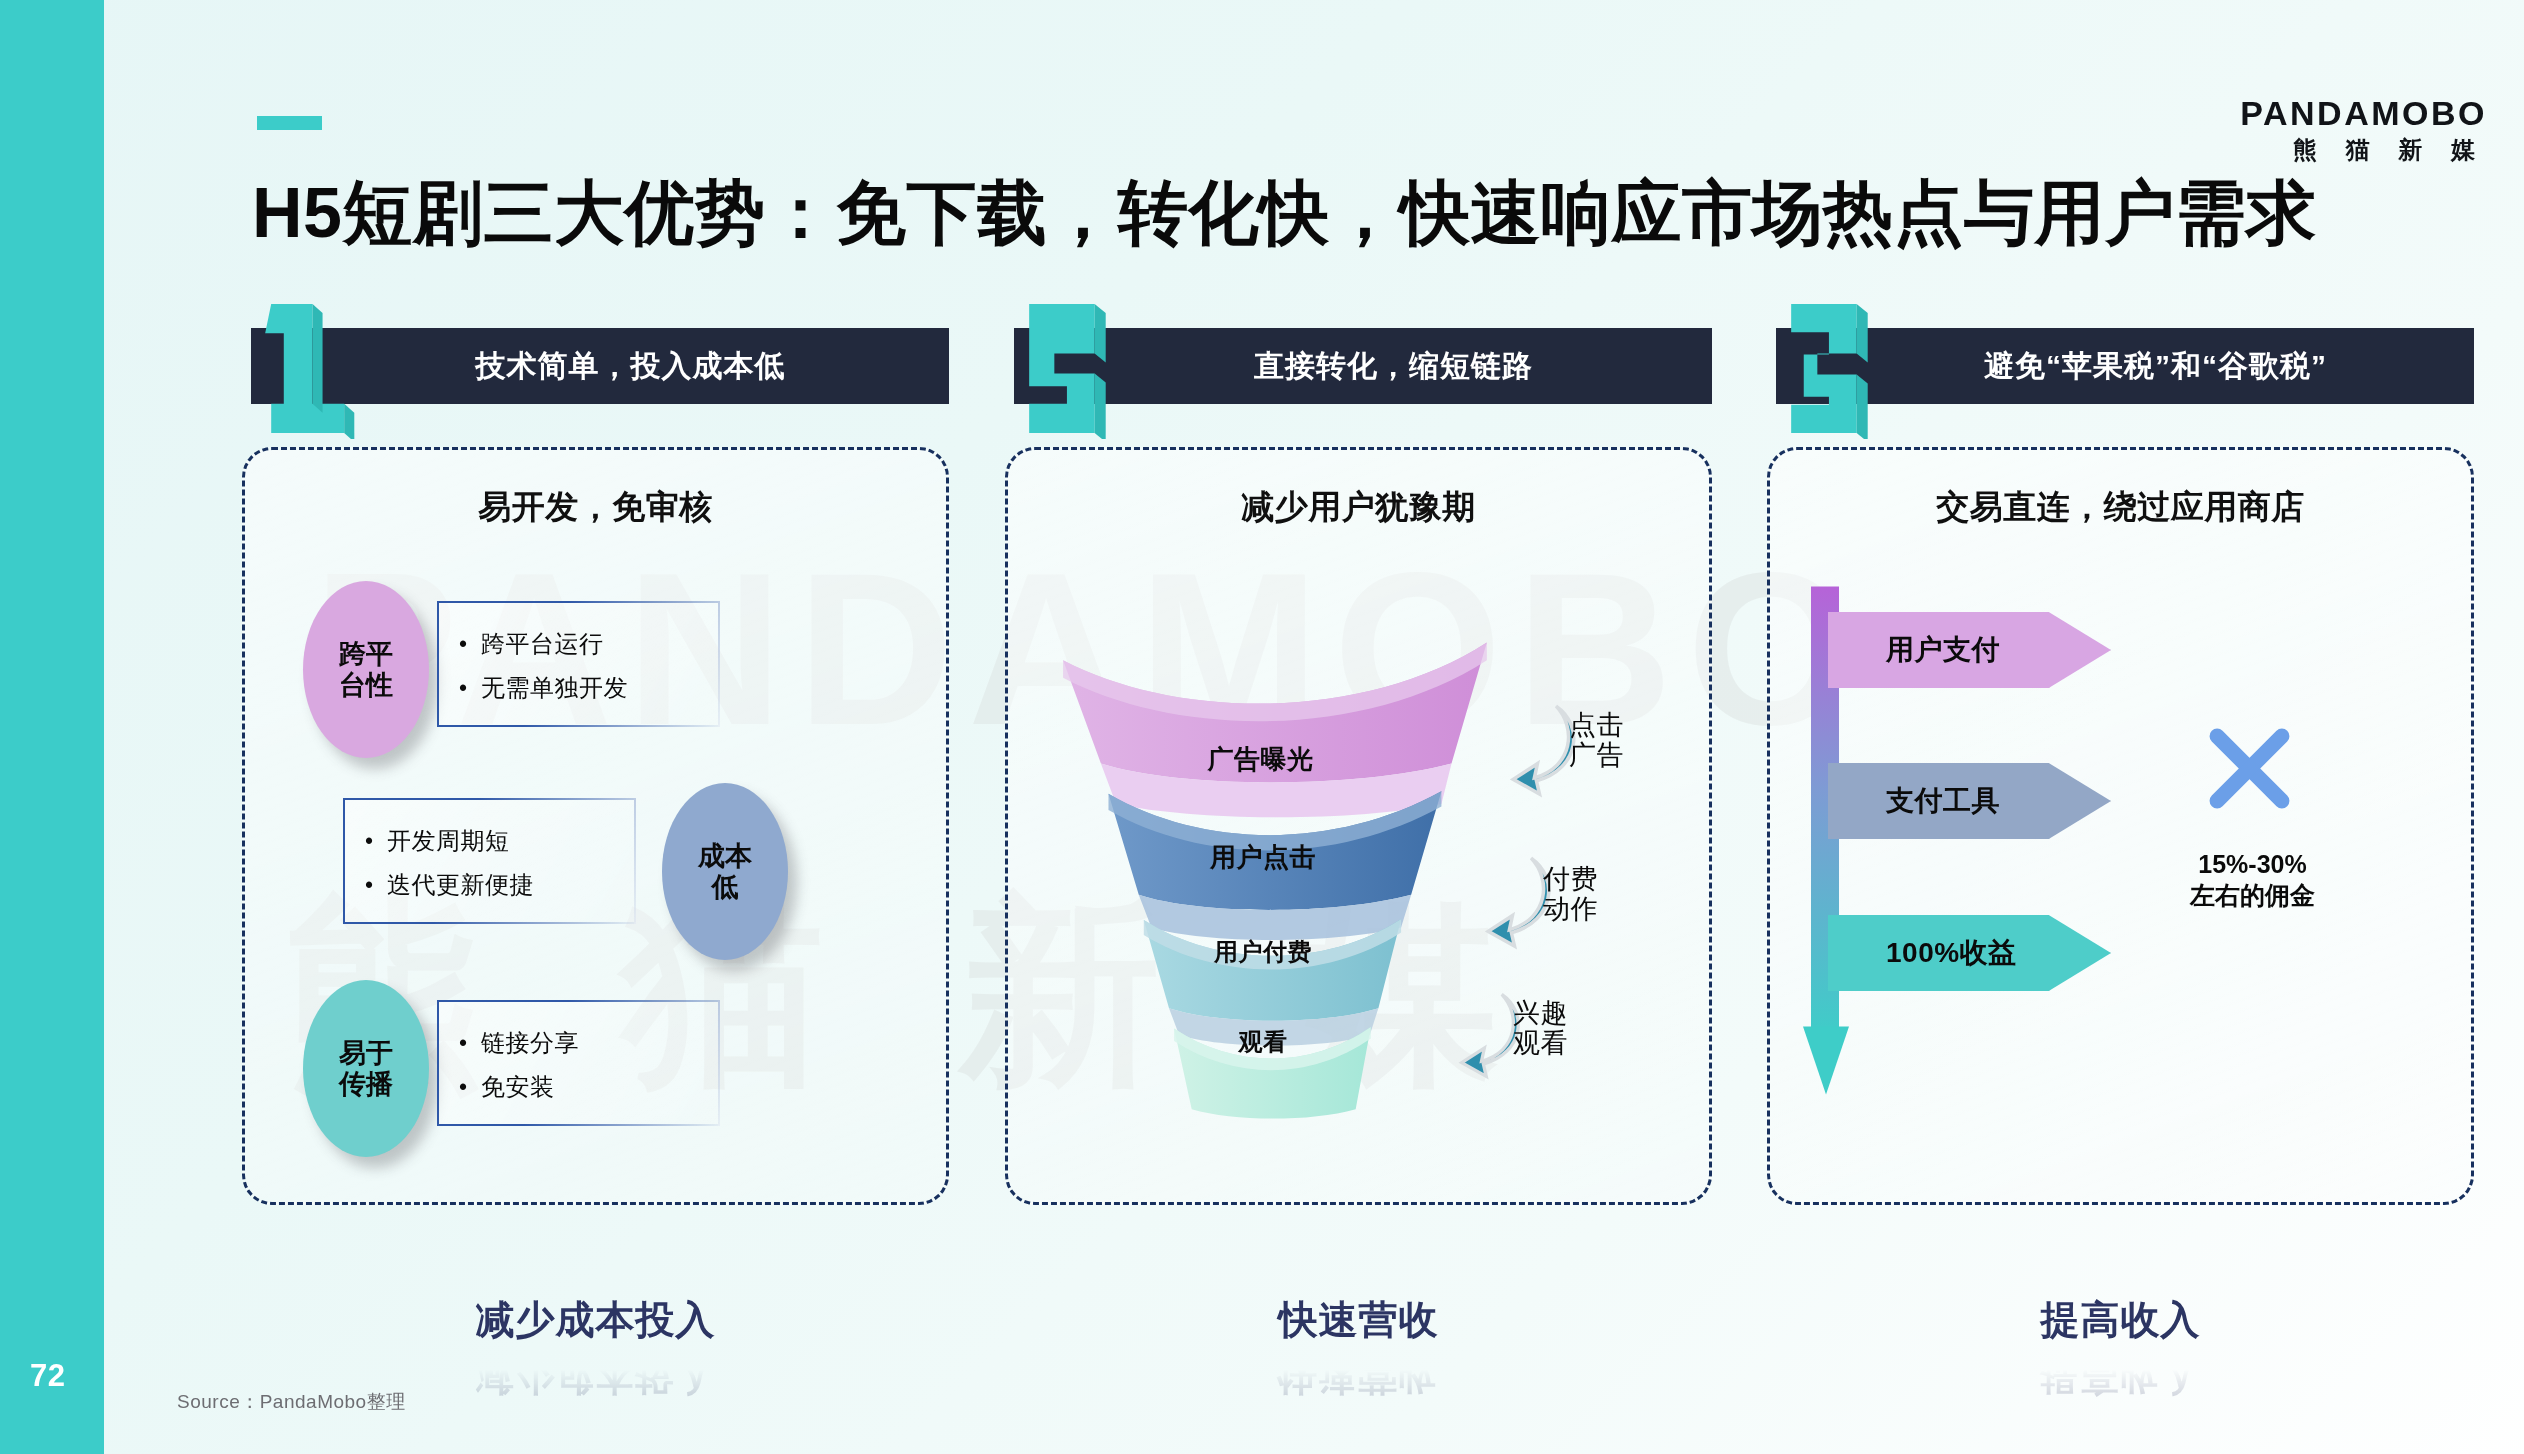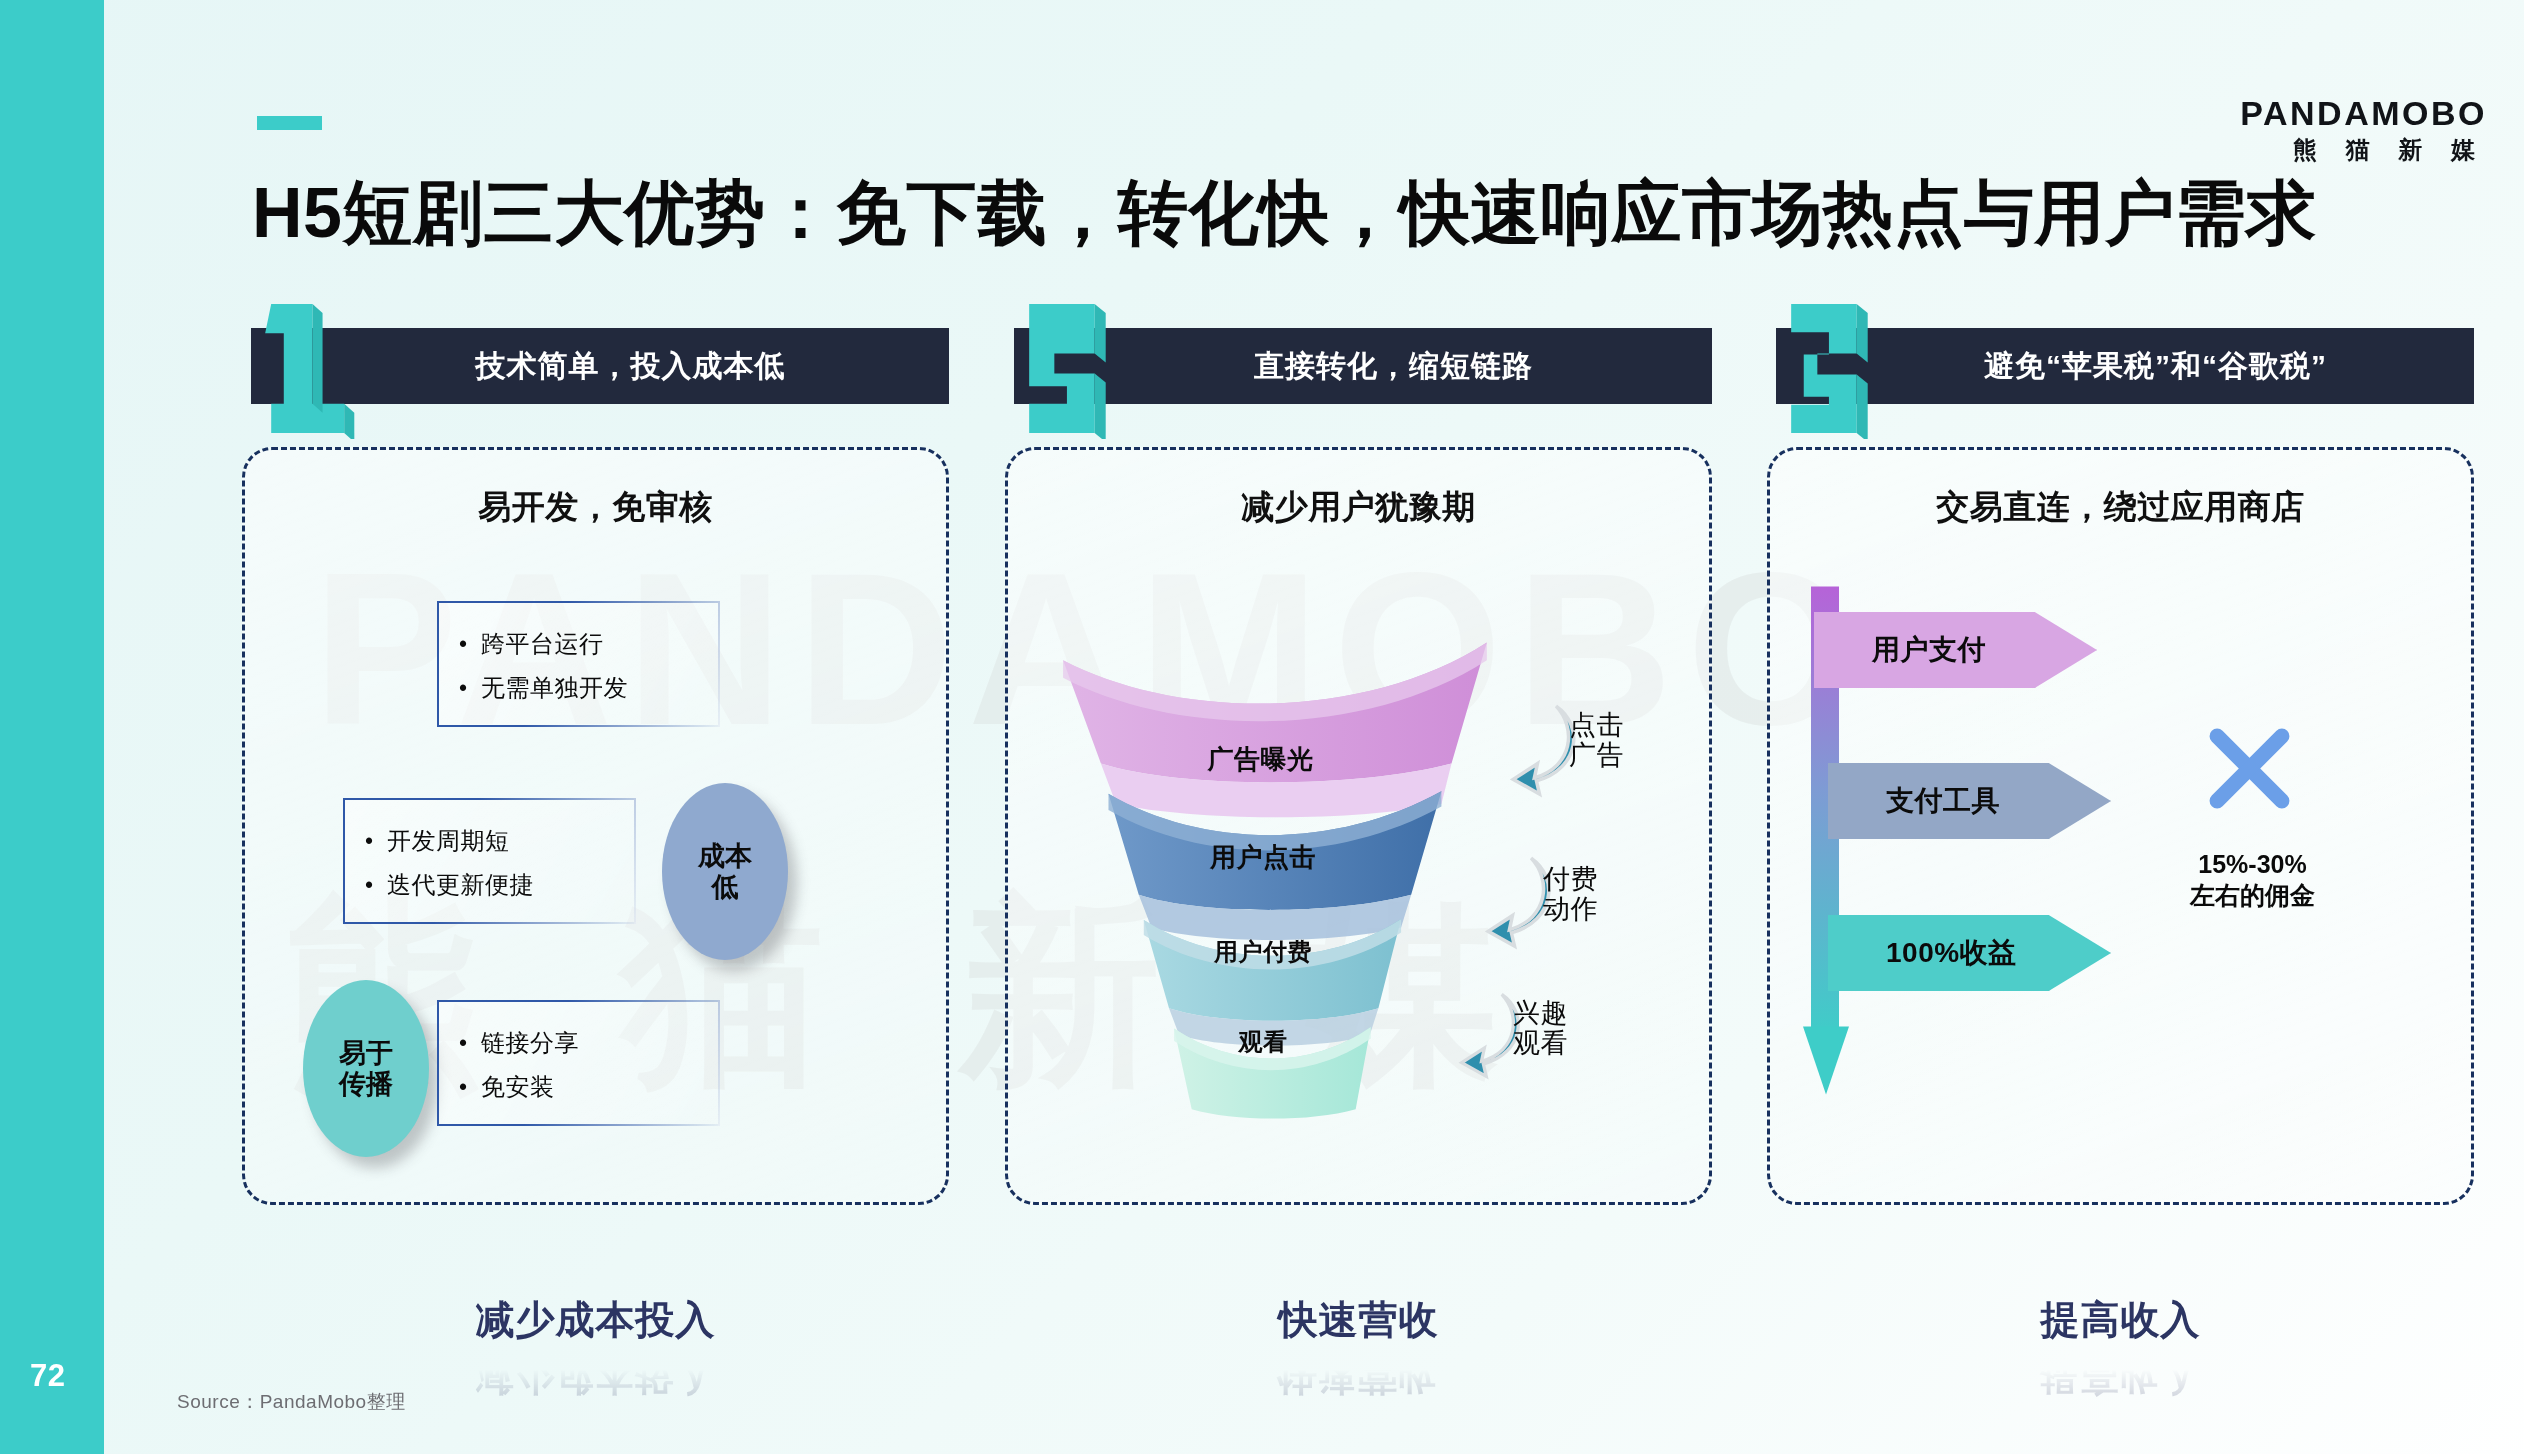--- a/index.html
+++ b/index.html
@@ -100,21 +100,21 @@
   }
   
   .big-arrow{position:absolute;left:33px;top:134px;width:46px;height:515px;}
   .chev{
     position:absolute;height:76px;
     display:flex;align-items:center;
     font-size:28px;font-weight:bold;color:#0b0b0b;letter-spacing:0.5px;
     box-shadow:8px 9px 11px rgba(60,60,70,.25);
   }
   .chev span{padding-left:58px;}
-  .chev-1{left:44px;top:162px;width:283px;background:#d8a6e3;
+  .chev-1{left:58px;top:162px;width:283px;background:#d8a6e3;
     clip-path:polygon(0 0,78% 0,100% 50%,78% 100%,0 100%);}
   .chev-2{left:58px;top:313px;width:283px;background:#93a7c6;
     clip-path:polygon(0 0,78% 0,100% 50%,78% 100%,0 100%);}
   .chev-3{left:58px;top:465px;width:283px;background:#4ecdc9;
     clip-path:polygon(0 0,78% 0,100% 50%,78% 100%,0 100%);}
   .xmark{position:absolute;left:434px;top:273px;width:91px;height:91px;}
   .fee{
     position:absolute;left:384px;top:399px;width:197px;text-align:center;
     font-size:25px;font-weight:bold;color:#0a0a0a;line-height:1.25;
   }
@@ -163,20 +163,24 @@
       <svg class="numeral" viewBox="0 0 230 280">
         <path d="M30 12 H112 V210 H175 V268 H30 V210 H55 V70 H18 Z" fill="#3cccc9"></path>
         <path d="M112 12 L132 30 V228 L112 210 Z" fill="#2fb8b5"></path>
         <path d="M175 210 L195 228 V286 L175 268 Z" fill="#2fb8b5"></path>
       </svg>
     </div>
 
     <div class="card">
       <div class="card-title">易开发，免审核</div>
 
+      <div class="oval oval-1">
+        <div><span>跨平</span><br>
+             <span>台性</span></div>
+      </div>
       <div class="bulbox bulbox-1">
         <div class="bul">
             <span class="dot">•</span>
             <span>跨平台运行</span>
           </div>
         <div class="bul">
             <span class="dot">•</span>
             <span>无需单独开发</span>
           </div>
       </div>

